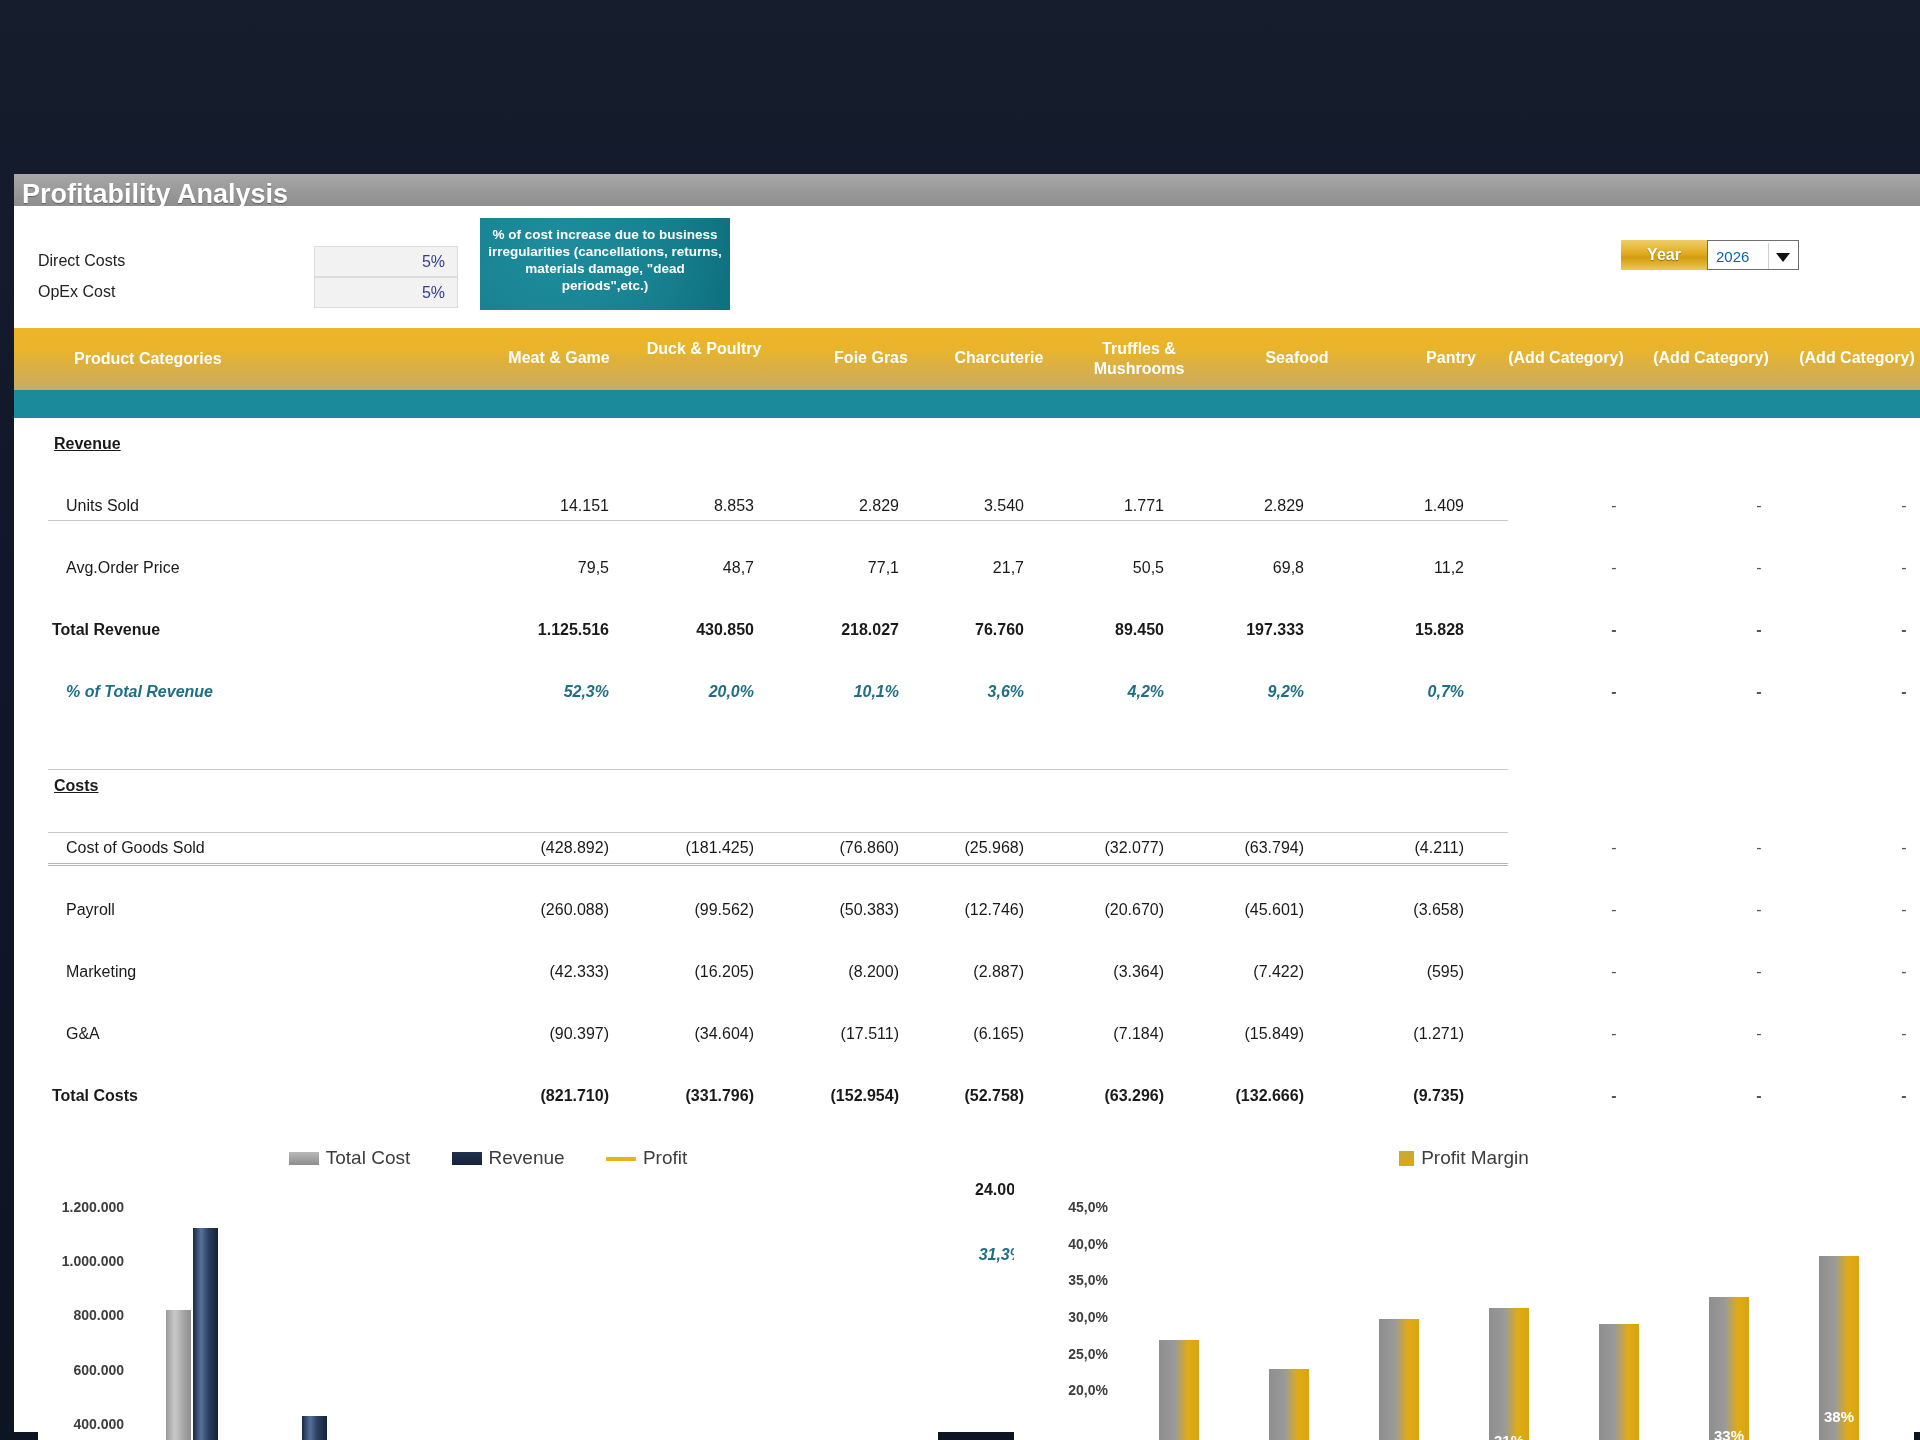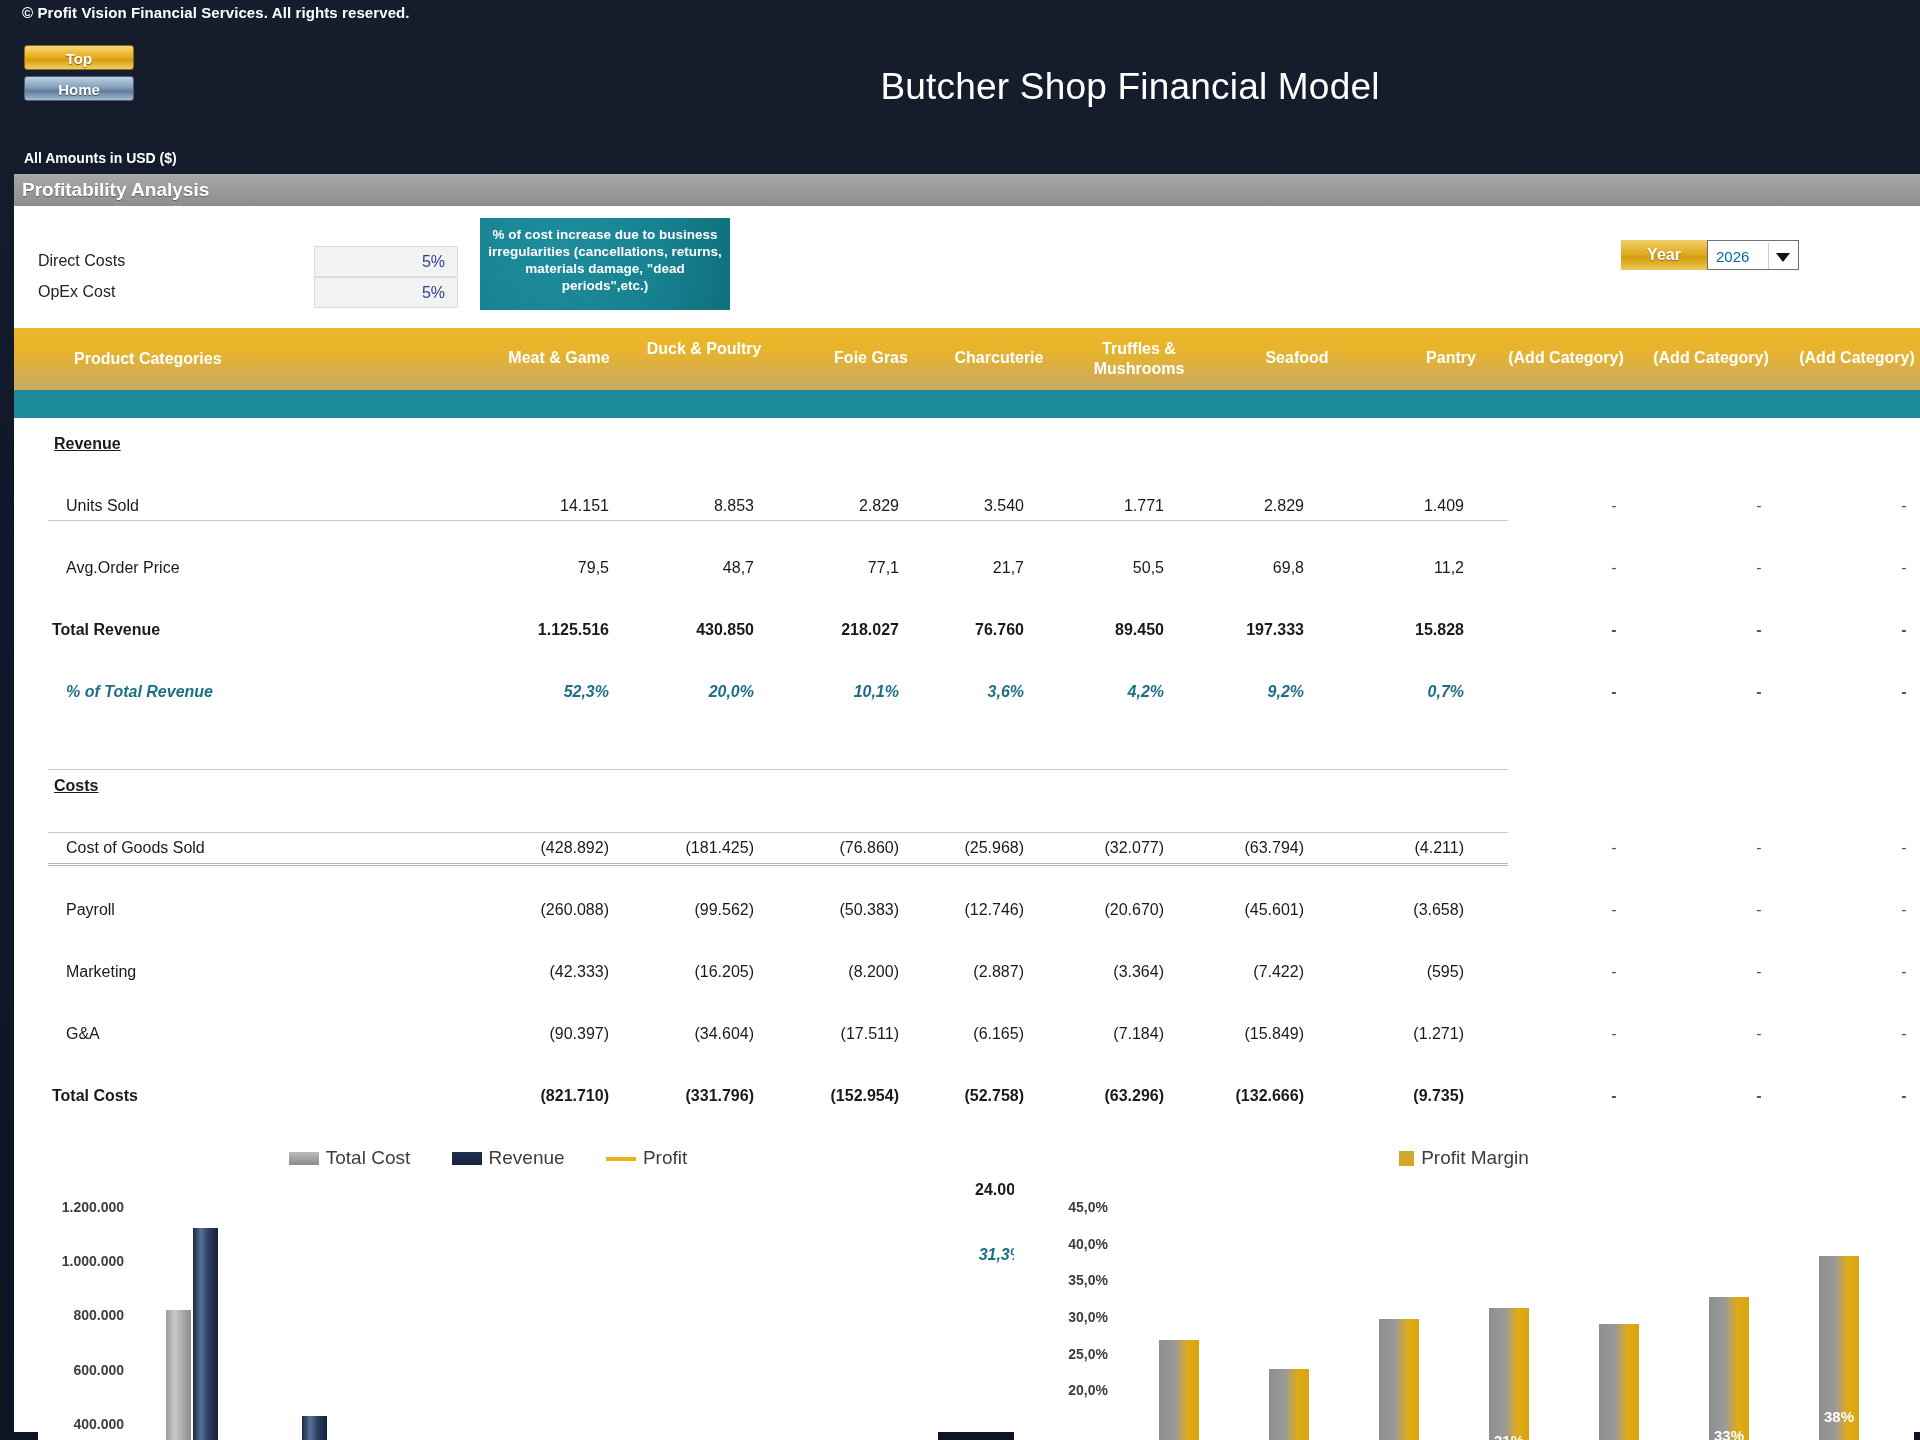--- a/index.html
+++ b/index.html
@@ -31,21 +31,21 @@
   .maintitle { position:absolute; left:0; top:68px; width:1920px; text-align:center;
     color:#ffffff; font-size:37px; font-weight:400; letter-spacing:.2px; }
   .mtwrap { position:absolute; left:330px; top:66px; width:1600px; text-align:center; }
   .amounts { position:absolute; left:24px; top:150px; color:#fff;
     font-size:14px; font-weight:700; }
 
   
   .sectionbar { position:absolute; left:14px; top:174px; width:1906px; height:32px;
     background:linear-gradient(180deg,#a8a8a8 0%,#9a9a9a 50%,#8e8e8e 100%); }
   .sectionbar span { position:absolute; left:8px; top:5px; color:#ffffff;
-    font-size:19px; font-weight:700; text-shadow:0 1px 1px rgba(0,0,0,.35); }
+    font-size:27px; font-weight:700; text-shadow:0 1px 1px rgba(0,0,0,.35); }
 
   
   .panel { position:absolute; left:14px; top:206px; width:1906px; height:1226px;
     background:#ffffff; }
 
   
   .ci-head { position:absolute; left:0; top:12px; width:444px; height:28px;
     background:linear-gradient(180deg,#e8b72c 0%,#e0ae22 50%,#d9a619 100%); }
   .ci-head span { position:absolute; left:12px; top:5px; color:#fff;
     font-size:16px; font-weight:700; }
@@ -125,29 +125,20 @@
     background:linear-gradient(90deg,#1a2740 0%,#55729a 32%,#2c3f60 62%,#15213a 100%); }
   .bar.pm { background:linear-gradient(90deg,#8e8e8e 0%,#9a9a9a 40%,#e0ab15 72%,#d8a412 100%); }
   .barlbl { position:absolute; width:100%; text-align:center; color:#ffffff;
     font-size:15px; font-weight:700; }
 </style>
 </head>
 <body>
 
 <div class="app">
 
-  <div class="topband">
-    <div class="copyright">© Profit Vision Financial Services. All rights reserved.</div>
-    <div class="navbtn btn-top">Top</div>
-    <div class="navbtn btn-home">Home</div>
-    <div class="mtwrap">
-      <span class="maintitle" style="position:static;display:block;width:auto;">Butcher Shop Financial Model</span>
-    </div>
-    <div class="amounts">All Amounts in  USD ($)</div>
-  </div>
 
   <div class="sectionbar">
     <span>Profitability Analysis</span>
   </div>
 
   <div class="panel">
 
     <div class="ci-row" style="top:40px;">
       <div class="lbl">Direct Costs</div>
       <div class="val">

